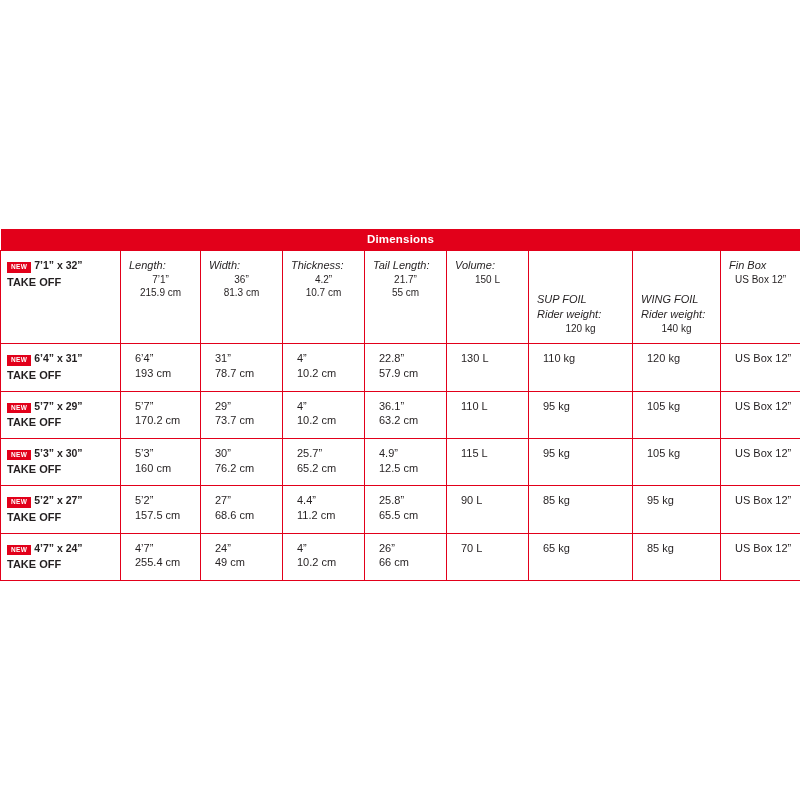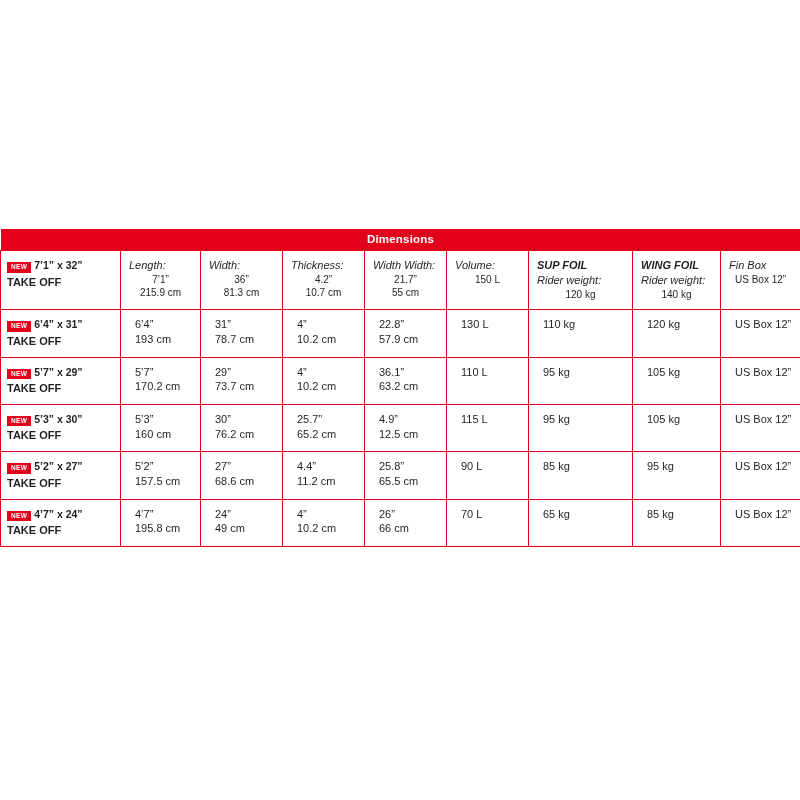--- a/index.html
+++ b/index.html
@@ -79,23 +79,24 @@
     display: block;
     font-size: 11px;
   }
   .val {
     display: block;
     font-size: 10px;
     text-align: center;
   }
   .colhead-bold {
     font-style: italic;
-    font-weight: bold;
+    font-weight: normal;
     display: block;
     font-size: 11px;
+    margin-top: 34px;
   }
   .cell-line {
     display: block;
     font-size: 11px;
     margin-left: 6px;
   }
   
   col.c0 { width: 120px; }
   col.c1 { width: 80px; }
   col.c2 { width: 82px; }
@@ -144,21 +145,21 @@
           <span class="lbl">Width:</span>
           <span class="val">36”</span>
           <span class="val">81.3 cm</span>
         </td>
         <td>
           <span class="lbl">Thickness:</span>
           <span class="val">4.2”</span>
           <span class="val">10.7 cm</span>
         </td>
         <td>
-          <span class="lbl">Width Width:</span>
+          <span class="lbl">Tail Length:</span>
           <span class="val">21.7”</span>
           <span class="val">55 cm</span>
         </td>
         <td>
           <span class="lbl">Volume:</span>
           <span class="val">150 L</span>
         </td>
         <td>
           <span class="colhead-bold">SUP FOIL</span>
           <span class="lbl">Rider weight:</span>
@@ -320,21 +321,21 @@
       </tr>
 
       <tr class="row">
         <td class="model">
           <span class="new-badge">NEW</span>
           <span class="model-size">4’7” x 24”</span>
           <span class="model-name">TAKE OFF</span>
         </td>
         <td>
           <span class="cell-line">4’7”</span>
-          <span class="cell-line">195.8 cm</span>
+          <span class="cell-line">255.4 cm</span>
         </td>
         <td>
           <span class="cell-line">24”</span>
           <span class="cell-line">49 cm</span>
         </td>
         <td>
           <span class="cell-line">4”</span>
           <span class="cell-line">10.2 cm</span>
         </td>
         <td>

